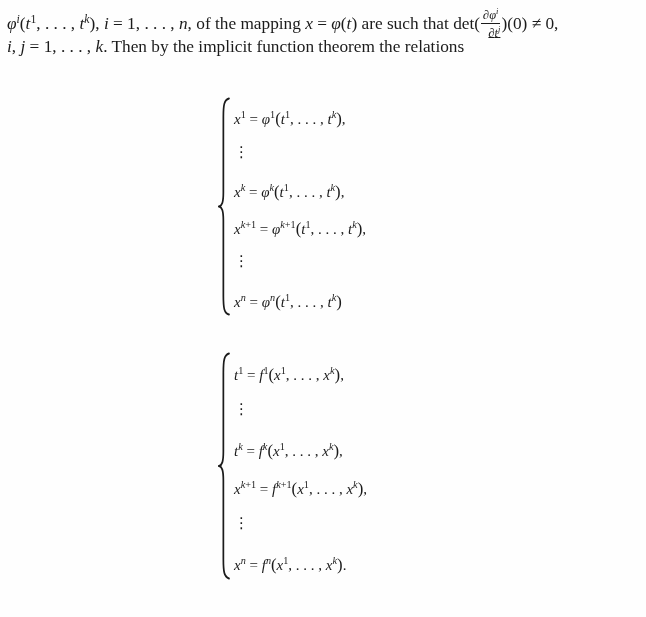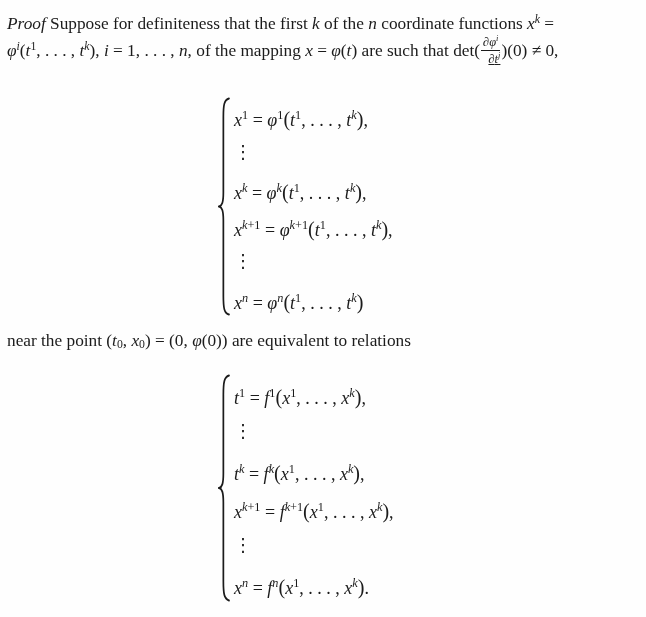--- a/index.html
+++ b/index.html
@@ -13,24 +13,24 @@
 
   
   .para { font-size:17.3px; }
   .p1 { position:absolute; left:7px; top:7px; width:636px; }
   .pline { white-space:nowrap; line-height:26.6px; height:26.6px; }
   .p2 { position:absolute; left:7px; top:331px; white-space:nowrap; }
 
   
   .eqblock { position:absolute; display:flex; align-items:stretch; }
   .eq1 { left:218px; top:97px; }
-  .eq2 { left:218px; top:374px; }
+  .eq2 { left:218px; top:352px; }
   .brace { width:13px; margin-right:3px; flex:0 0 auto; }
   .rows { display:flex; flex-direction:column; }
-  .eqrow { font-size:18px; white-space:nowrap; }
+  .eqrow { font-size:15px; white-space:nowrap; }
   .eq1 .eqrow { height:36.5px; line-height:36.5px; }
   .eq2 .eqrow { height:38px;   line-height:38px; }
 
   
   .tk-r { font-style:normal; }
   .tk-i { font-style:italic; }
   .tk-p { font-size:1.12em; }
   .tk-sup { font-size:68%; vertical-align:0.55em; letter-spacing:0; }
   .tk-sub { font-size:68%; vertical-align:-0.18em; }
   .tk-frac {
@@ -39,39 +39,38 @@
   }
   .tk-frac .num { display:block; border-bottom:1.3px solid currentColor; padding:0 2px 0.5px; }
   .tk-frac .den { display:block; padding-top:0.5px;text-decoration:underline; }
 </style>
 </head>
 <body>
 
 <div class="page">
 
   <div class="para p1">
-    <div class="pline"><span class="tk-i">Proof</span><span class="tk-r">  Suppose for definiteness that the first </span><span class="tk-i">k</span><span class="tk-r"> of the </span><span class="tk-i">n</span><span class="tk-r"> coordinate functions </span><span class="tk-i">x</span><span class="tk-sup"><span class="tk-i">k</span></span><span class="tk-r"> =</span></div>
     <div class="pline"><span class="tk-i">φ</span><span class="tk-sup"><span class="tk-i">i</span></span><span class="tk-r">(</span><span class="tk-i">t</span><span class="tk-sup"><span class="tk-r">1</span></span><span class="tk-r">, . . . , </span><span class="tk-i">t</span><span class="tk-sup"><span class="tk-i">k</span></span><span class="tk-r">), </span><span class="tk-i">i</span><span class="tk-r"> = 1, . . . , </span><span class="tk-i">n</span><span class="tk-r">, of the mapping </span><span class="tk-i">x</span><span class="tk-r"> = </span><span class="tk-i">φ</span><span class="tk-r">(</span><span class="tk-i">t</span><span class="tk-r">) are such that det(</span><span class="tk-frac"><span class="num"><span class="tk-r">∂</span><span class="tk-i">φ</span><span class="tk-sup"><span class="tk-i">i</span></span></span><span class="den"><span class="tk-r">∂</span><span class="tk-i">t</span><span class="tk-sup"><span class="tk-i">j</span></span></span></span><span class="tk-r">)(0) ≠ 0,</span></div>
+    <div class="pline"><span class="tk-i">i</span><span class="tk-r">, </span><span class="tk-i">j</span><span class="tk-r"> = 1, . . . , </span><span class="tk-i">k</span><span class="tk-r">. Then by the implicit function theorem the relations</span></div>
   </div>
 
   <div class="eqblock eq1">
     <svg class="brace" viewBox="0 0 16 220" preserveAspectRatio="none" aria-hidden="true">
       <path d="M 13.5,1.5 C 7.5,3 6.6,8 6.6,20 L 6.6,96 C 6.6,106 5,109 1.5,110 C 5,111 6.6,114 6.6,124 L 6.6,200 C 6.6,212 7.5,217 13.5,218.5" fill="none" stroke="#1b1b1b" stroke-width="2.1" stroke-linecap="round"></path>
     </svg>
     <div class="rows">
       <div class="eqrow"><span class="tk-i">x</span><span class="tk-sup"><span class="tk-r">1</span></span><span class="tk-r"> = </span><span class="tk-i">φ</span><span class="tk-sup"><span class="tk-r">1</span></span><span class="tk-p">(</span><span class="tk-i">t</span><span class="tk-sup"><span class="tk-r">1</span></span><span class="tk-r">, . . . , </span><span class="tk-i">t</span><span class="tk-sup"><span class="tk-i">k</span></span><span class="tk-p">)</span><span class="tk-r">,</span></div>
       <div class="eqrow"><span class="tk-r">⋮</span></div>
       <div class="eqrow"><span class="tk-i">x</span><span class="tk-sup"><span class="tk-i">k</span></span><span class="tk-r"> = </span><span class="tk-i">φ</span><span class="tk-sup"><span class="tk-i">k</span></span><span class="tk-p">(</span><span class="tk-i">t</span><span class="tk-sup"><span class="tk-r">1</span></span><span class="tk-r">, . . . , </span><span class="tk-i">t</span><span class="tk-sup"><span class="tk-i">k</span></span><span class="tk-p">)</span><span class="tk-r">,</span></div>
       <div class="eqrow"><span class="tk-i">x</span><span class="tk-sup"><span class="tk-i">k</span><span class="tk-r">+1</span></span><span class="tk-r"> = </span><span class="tk-i">φ</span><span class="tk-sup"><span class="tk-i">k</span><span class="tk-r">+1</span></span><span class="tk-p">(</span><span class="tk-i">t</span><span class="tk-sup"><span class="tk-r">1</span></span><span class="tk-r">, . . . , </span><span class="tk-i">t</span><span class="tk-sup"><span class="tk-i">k</span></span><span class="tk-p">)</span><span class="tk-r">,</span></div>
       <div class="eqrow"><span class="tk-r">⋮</span></div>
       <div class="eqrow"><span class="tk-i">x</span><span class="tk-sup"><span class="tk-i">n</span></span><span class="tk-r"> = </span><span class="tk-i">φ</span><span class="tk-sup"><span class="tk-i">n</span></span><span class="tk-p">(</span><span class="tk-i">t</span><span class="tk-sup"><span class="tk-r">1</span></span><span class="tk-r">, . . . , </span><span class="tk-i">t</span><span class="tk-sup"><span class="tk-i">k</span></span><span class="tk-p">)</span></div>
     </div>
   </div>
 
-  <div class="para p2"><span class="tk-r">near the point (</span><span class="tk-i">t</span><span class="tk-sub"><span class="tk-r">0</span></span><span class="tk-r">, </span><span class="tk-i">x</span><span class="tk-sub"><span class="tk-r">0</span></span><span class="tk-r">) = (0, </span><span class="tk-i">φ</span><span class="tk-r">(0)) are equivalent to relations</span></div>
 
   <div class="eqblock eq2">
     <svg class="brace" viewBox="0 0 16 220" preserveAspectRatio="none" aria-hidden="true">
       <path d="M 13.5,1.5 C 7.5,3 6.6,8 6.6,20 L 6.6,96 C 6.6,106 5,109 1.5,110 C 5,111 6.6,114 6.6,124 L 6.6,200 C 6.6,212 7.5,217 13.5,218.5" fill="none" stroke="#1b1b1b" stroke-width="2.1" stroke-linecap="round"></path>
     </svg>
     <div class="rows">
       <div class="eqrow"><span class="tk-i">t</span><span class="tk-sup"><span class="tk-r">1</span></span><span class="tk-r"> = </span><span class="tk-i">f</span><span class="tk-sup"><span class="tk-r">1</span></span><span class="tk-p">(</span><span class="tk-i">x</span><span class="tk-sup"><span class="tk-r">1</span></span><span class="tk-r">, . . . , </span><span class="tk-i">x</span><span class="tk-sup"><span class="tk-i">k</span></span><span class="tk-p">)</span><span class="tk-r">,</span></div>
       <div class="eqrow"><span class="tk-r">⋮</span></div>
       <div class="eqrow"><span class="tk-i">t</span><span class="tk-sup"><span class="tk-i">k</span></span><span class="tk-r"> = </span><span class="tk-i">f</span><span class="tk-sup"><span class="tk-i">k</span></span><span class="tk-p">(</span><span class="tk-i">x</span><span class="tk-sup"><span class="tk-r">1</span></span><span class="tk-r">, . . . , </span><span class="tk-i">x</span><span class="tk-sup"><span class="tk-i">k</span></span><span class="tk-p">)</span><span class="tk-r">,</span></div>
       <div class="eqrow"><span class="tk-i">x</span><span class="tk-sup"><span class="tk-i">k</span><span class="tk-r">+1</span></span><span class="tk-r"> = </span><span class="tk-i">f</span><span class="tk-sup"><span class="tk-i">k</span><span class="tk-r">+1</span></span><span class="tk-p">(</span><span class="tk-i">x</span><span class="tk-sup"><span class="tk-r">1</span></span><span class="tk-r">, . . . , </span><span class="tk-i">x</span><span class="tk-sup"><span class="tk-i">k</span></span><span class="tk-p">)</span><span class="tk-r">,</span></div>

